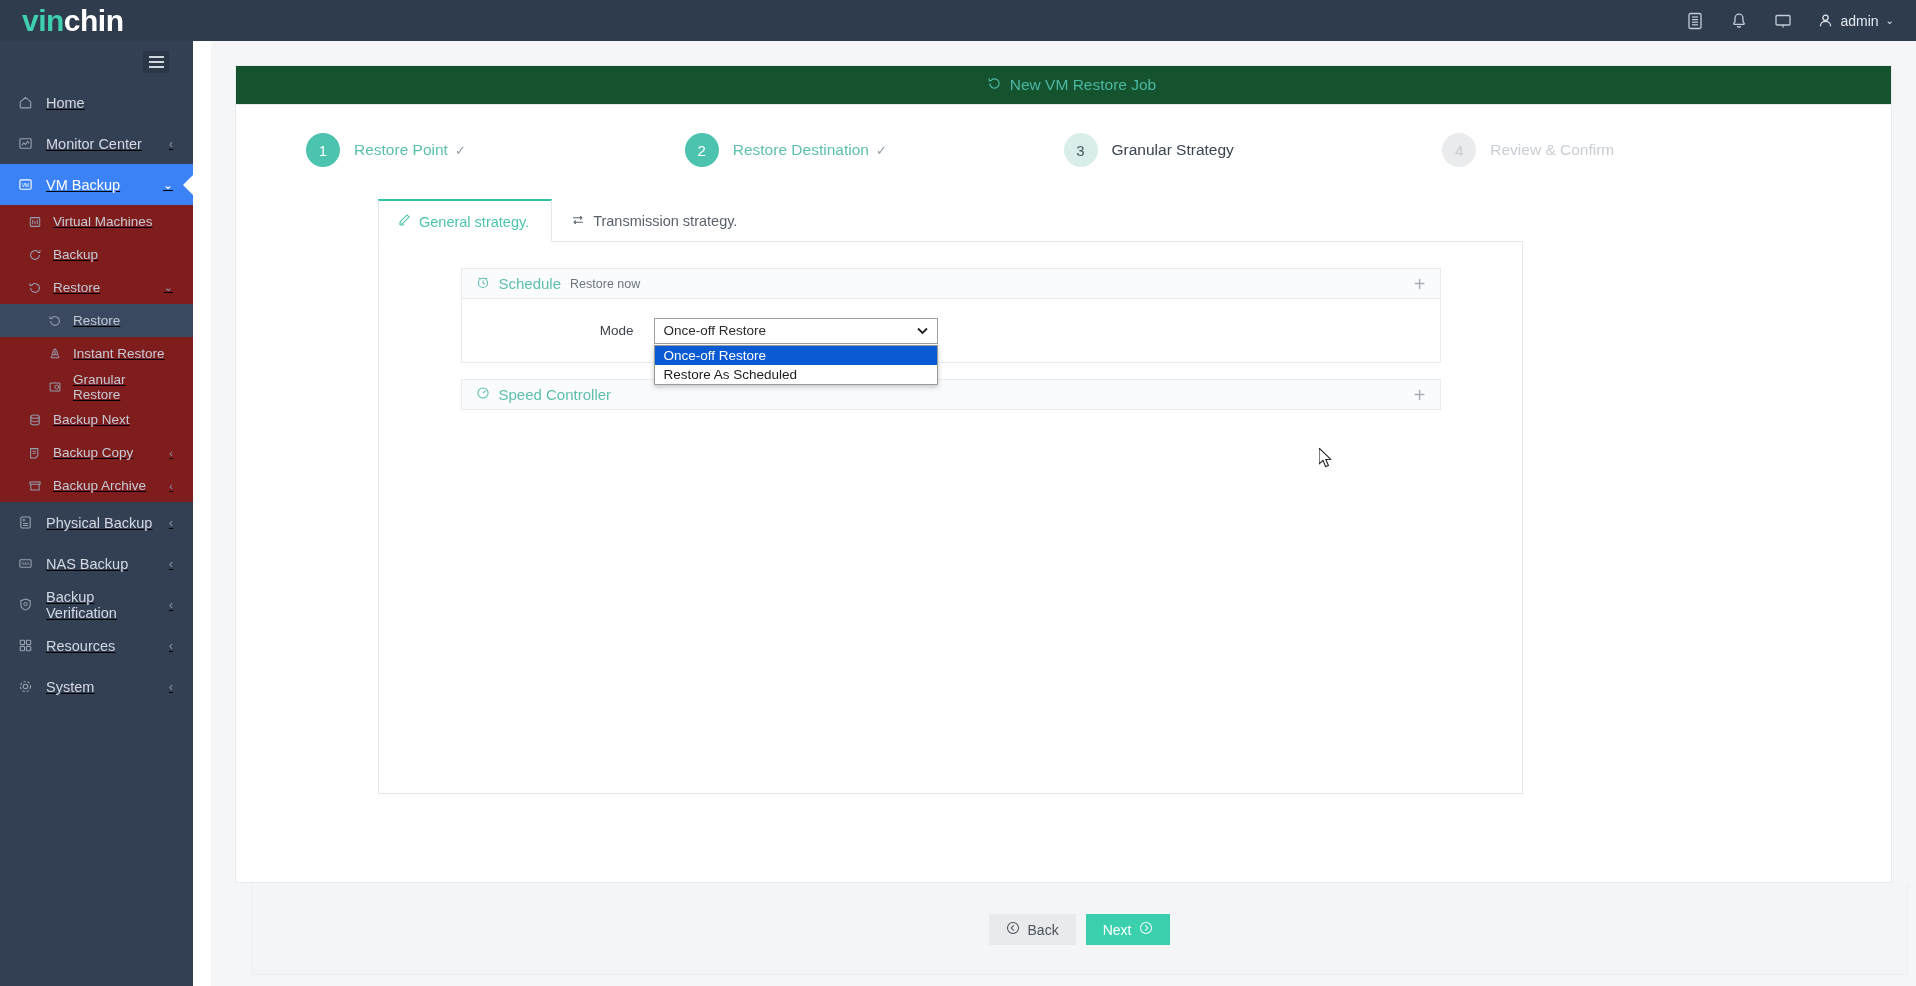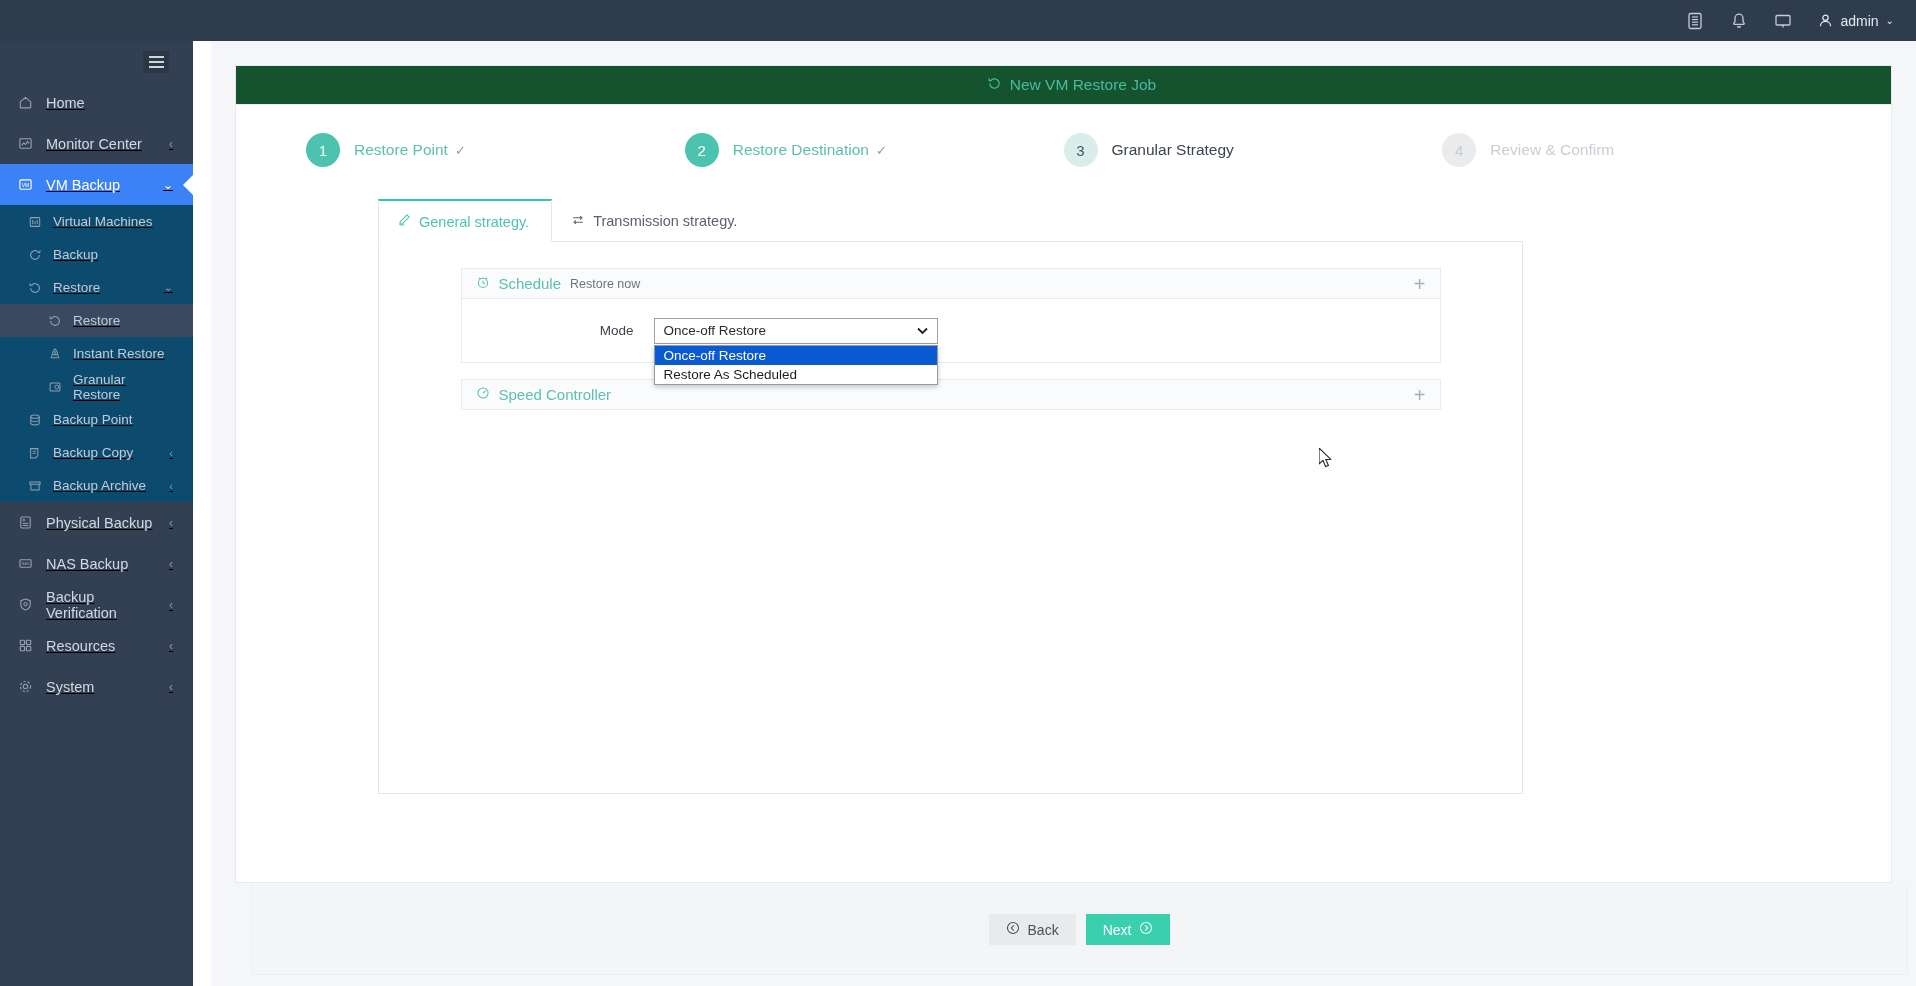--- a/index.html
+++ b/index.html
@@ -54,21 +54,21 @@
     background: #3b82f6; color: #fff;
   }
   .nav-item.active-main .ico, .nav-item.active-main .arr { color: #fff; }
   .nav-item.active-main::after {
     content: ""; position: absolute; right: -1px; top: 50%; transform: translateY(-50%);
     border-top: 11px solid transparent; border-bottom: 11px solid transparent;
     border-right: 11px solid #ffffff;
   }
   .sub-item {
     height: 33px; display: flex; align-items: center; padding-left: 28px;
-    color: #c3cbd7; font-size: 13.5px; cursor: pointer; background: #0c4a6e;
+    color: #c3cbd7; font-size: 13.5px; cursor: pointer; background: #7f1d1d;
   }
   .sub-item .ico { width: 22px; display: inline-flex; align-items: center; color: #93a0b1; flex: 0 0 22px; }
   .sub-item .lbl { flex: 1; padding-left: 3px; }
   .sub-item .arr { color: #8d99a9; font-size: 11px; padding-right: 20px; }
   .sub-item.lvl2 { padding-left: 48px; }
   .sub-item.selected { background: #3b4960; }
 
   
   .main {
     position: absolute; top: 41px; left: 211px;
@@ -168,20 +168,23 @@
     height: 31px; padding: 0 17px; font-size: 14px;
     display: inline-flex; align-items: center; gap: 8px; cursor: pointer; border: none;
   }
   .btn-back { background: #e8eaec; color: #4a515a; }
   .btn-next { background: #3ad0ad; color: #ffffff; }
 </style>
 </head>
 <body>
 
 <div class="topbar">
+  <div class="logo">
+    <span class="part-a">vin</span><span class="part-b">chin</span>
+  </div>
   <div class="topbar-spacer"></div>
   <div class="topbar-icons">
     <span class="tb-ico">
       <svg width="18" height="18" viewBox="0 0 18 18">
           <rect x="3" y="1.5" width="12" height="15" rx="1.5" fill="none" stroke="currentColor" stroke-width="1.3"></rect>
           <line x1="6" y1="5" x2="12" y2="5" stroke="currentColor" stroke-width="1.2"></line>
           <line x1="6" y1="7.6" x2="12" y2="7.6" stroke="currentColor" stroke-width="1.2"></line>
           <line x1="6" y1="10.2" x2="12" y2="10.2" stroke="currentColor" stroke-width="1.2"></line>
           <line x1="6" y1="12.8" x2="12" y2="12.8" stroke="currentColor" stroke-width="1.2"></line>
         </svg>
@@ -311,21 +314,21 @@
         <span class="arr"></span>
       </div>
       <div class="sub-item">
         <span class="ico">
           <svg width="14" height="14" viewBox="0 0 16 16">
             <ellipse cx="8" cy="4.2" rx="4.8" ry="1.9" fill="none" stroke="currentColor" stroke-width="1.15"></ellipse>
             <path d="M3.2 4.2v7.6c0 1 2.1 1.9 4.8 1.9s4.8-.9 4.8-1.9V4.2" fill="none" stroke="currentColor" stroke-width="1.15"></path>
             <path d="M3.2 8c0 1 2.1 1.9 4.8 1.9S12.8 9 12.8 8" fill="none" stroke="currentColor" stroke-width="1.05"></path>
           </svg>
         </span>
-        <span class="lbl">Backup Point</span>
+        <span class="lbl">Backup Next</span>
         <span class="arr"></span>
       </div>
       <div class="sub-item">
         <span class="ico">
           <svg width="14" height="14" viewBox="0 0 16 16">
             <path d="M3 3h8.2v8.2L8.6 13.6H3z" fill="none" stroke="currentColor" stroke-width="1.15"></path>
             <line x1="5.2" y1="6" x2="9" y2="6" stroke="currentColor" stroke-width="1.05"></line>
             <line x1="5.2" y1="8.4" x2="9" y2="8.4" stroke="currentColor" stroke-width="1.05"></line>
           </svg>
         </span>

